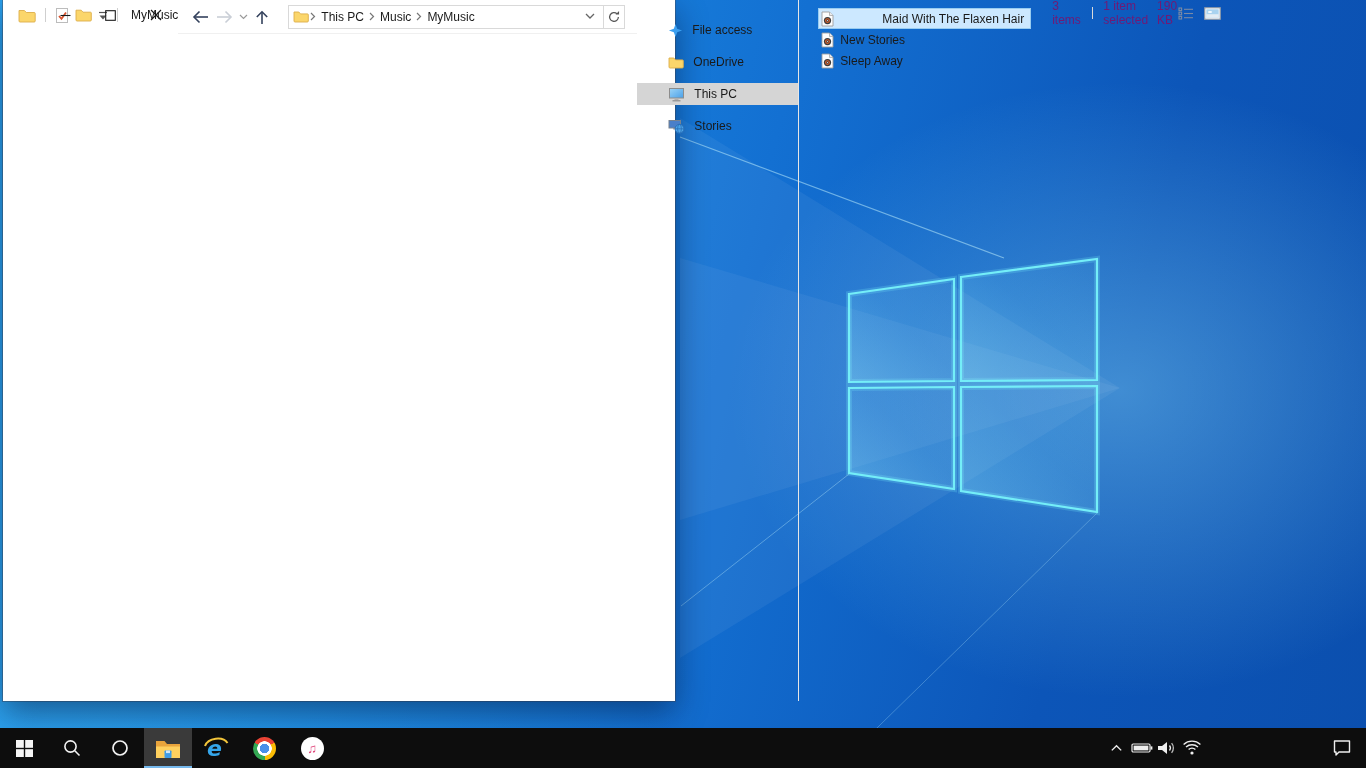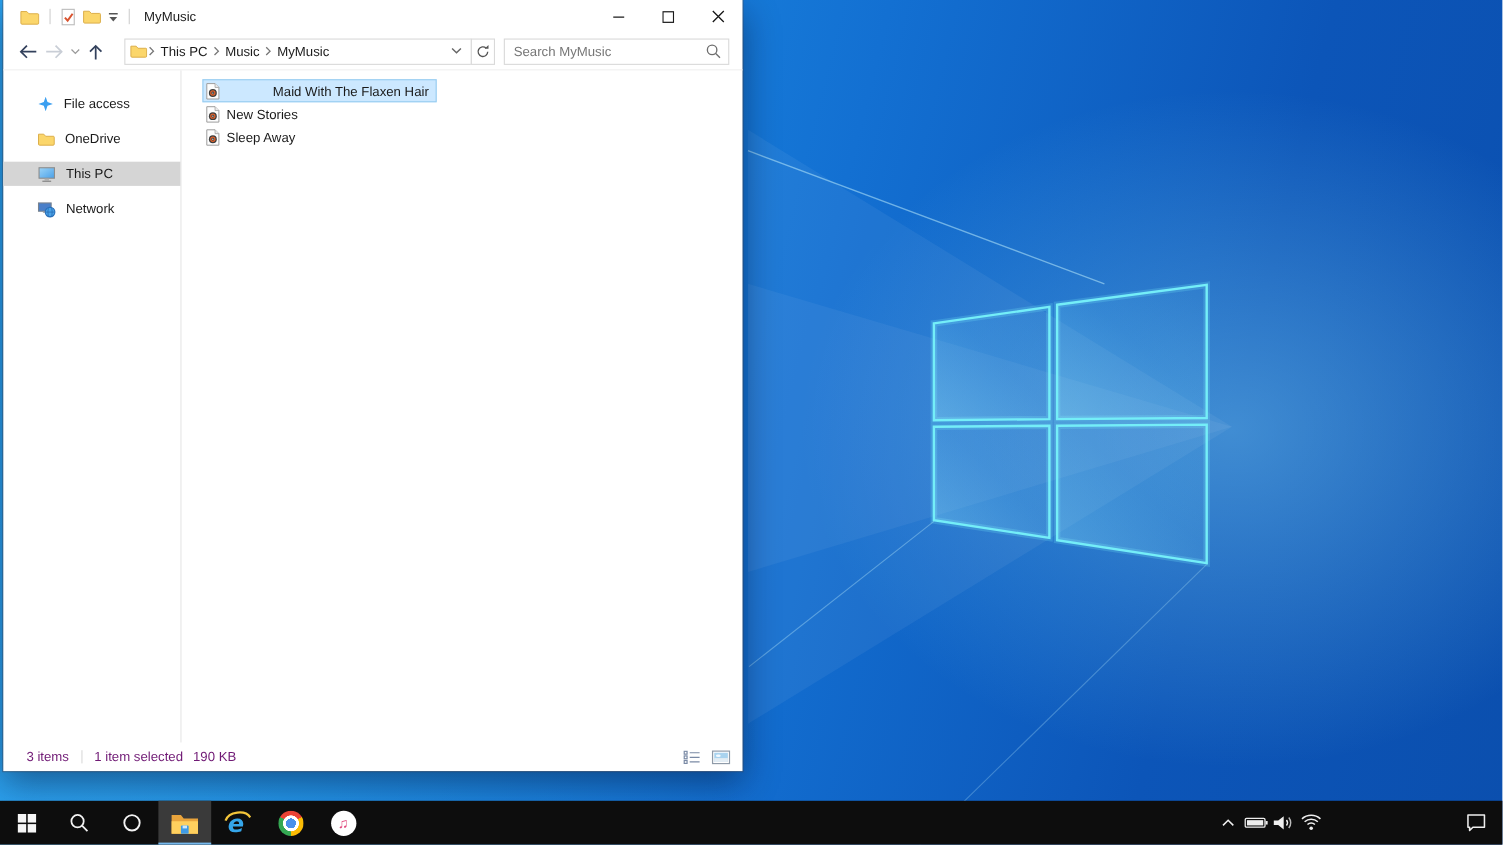--- a/index.html
+++ b/index.html
@@ -15,21 +15,21 @@
       radial-gradient(900px 760px at 120px 750px, rgba(80,200,255,.20), rgba(80,200,255,0) 65%),
       linear-gradient(104deg,#2ba2ee 0%,#1b8ae2 28%,#1370d2 52%,#0c55b8 78%,#0b4fae 100%);
   }
   .desktop svg { position:absolute; inset:0; }
 
   
   .window {
     position:absolute; left:3px; top:0; width:672px; height:701px;
     background:#fff;
     box-shadow:0 12px 30px rgba(0,10,40,.45), 0 0 0 1px rgba(70,80,95,.45);
-    display:flex; flex-direction:column;
+    display:flex; flex-direction:row;
   }
   .titlebar { height:30px; display:flex; align-items:center; padding-left:12px; position:relative; }
   .qat-sep { width:1px; height:14px; background:#cfcfcf; margin:0 6px; }
   .qat-btn { display:flex; align-items:center; justify-content:center; padding:0 3px; height:24px; }
   .win-title { margin-left:7px; font-size:12px; color:#1a1a1a; white-space:nowrap; }
   .captions { position:absolute; right:0; top:0; height:30px; display:flex; }
   .cap-btn { width:45px; height:30px; display:flex; align-items:center; justify-content:center; }
 
   .tabsrow { height:24px; display:flex; align-items:stretch; padding-left:7px; position:relative; border-bottom:1px solid #ececec; }
   .tab { padding:0 17px; display:flex; align-items:center; font-size:12px; color:#444; }
@@ -229,29 +229,20 @@
             </svg>
         </span>
       </div>
       <span class="refreshbox">
         <svg width="14" height="14" viewBox="0 0 16 16">
             <path d="M13,8 a5,5 0 1 1 -1.6,-3.7" fill="none" stroke="#555" stroke-width="1.4"></path>
             <polygon points="13.8,1 13.8,5 9.8,5" fill="#555"></polygon>
           </svg>
       </span>
 
-      <div class="searchbox">
-        <input type="text" placeholder="Search MyMusic" style="">
-        <span style="display:flex;">
-          <svg width="15" height="15" viewBox="0 0 16 16">
-              <circle cx="6.8" cy="6.8" r="4.6" fill="none" stroke="#6e6e6e" stroke-width="1.3"></circle>
-              <line x1="10.3" y1="10.3" x2="14.4" y2="14.4" stroke="#6e6e6e" stroke-width="1.3"></line>
-            </svg>
-        </span>
-      </div>
     </div>
 
     <div class="main">
       <div class="sidebar">
         <div class="nav-item">
           <span style="display:flex;">
             <svg width="15" height="15" viewBox="0 0 16 16">
                 <path d="M8,1 L9.8,6.2 L15,8 L9.8,9.8 L8,15 L6.2,9.8 L1,8 L6.2,6.2 Z" fill="#3b9ff0"></path>
               </svg>
           </span>
@@ -284,21 +275,21 @@
         <div class="nav-item">
           <span style="display:flex;">
             <svg width="17" height="15" viewBox="0 0 17 15">
               <rect x="1" y="1.5" width="11.5" height="7.5" fill="#4a7fc9" stroke="#77828f"></rect>
               <rect x="5" y="9" width="3.5" height="1.4" fill="#9a9a9a"></rect>
               <circle cx="11.5" cy="9.8" r="4.4" fill="#4aa3e8" stroke="#2a6fb8"></circle>
               <ellipse cx="11.5" cy="9.8" rx="1.9" ry="4.4" fill="none" stroke="#2a6fb8" stroke-width="0.8"></ellipse>
               <line x1="7.1" y1="9.8" x2="15.9" y2="9.8" stroke="#2a6fb8" stroke-width="0.8"></line>
             </svg>
           </span>
-          <span class="lbl">Network</span>
+          <span class="lbl">Stories</span>
         </div>
       </div>
 
       <div class="filelist">
         <div class="file-row selected">
           <span style="display:flex;">
             <svg width="13" height="16" viewBox="0 0 13 16">
               <path d="M1,1 h7.5 L12,4.5 V15 H1 Z" fill="#fdfdfd" stroke="#9d9d9d" stroke-width="0.9"></path>
               <path d="M8.5,1 V4.5 H12" fill="#ececec" stroke="#9d9d9d" stroke-width="0.7"></path>
               <circle cx="6.5" cy="9.6" r="3.6" fill="#3c3c3c"></circle>

